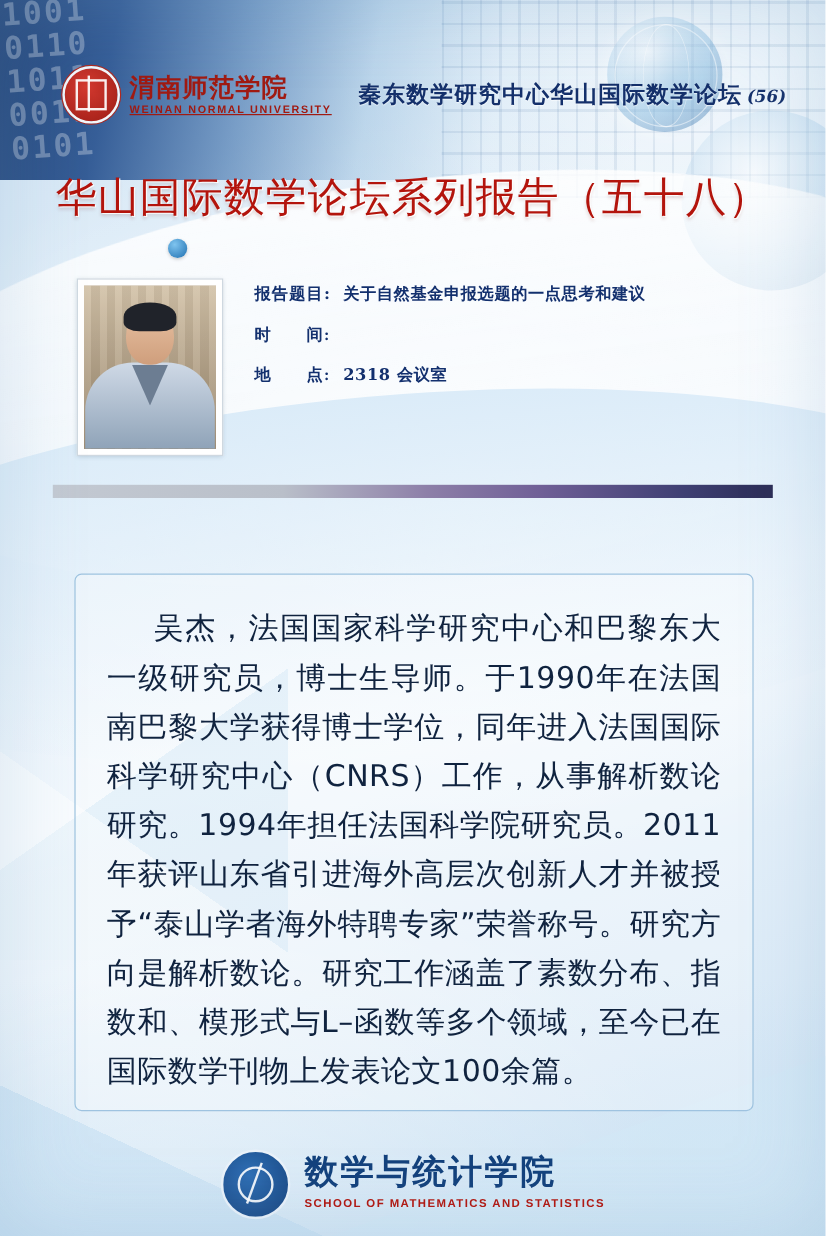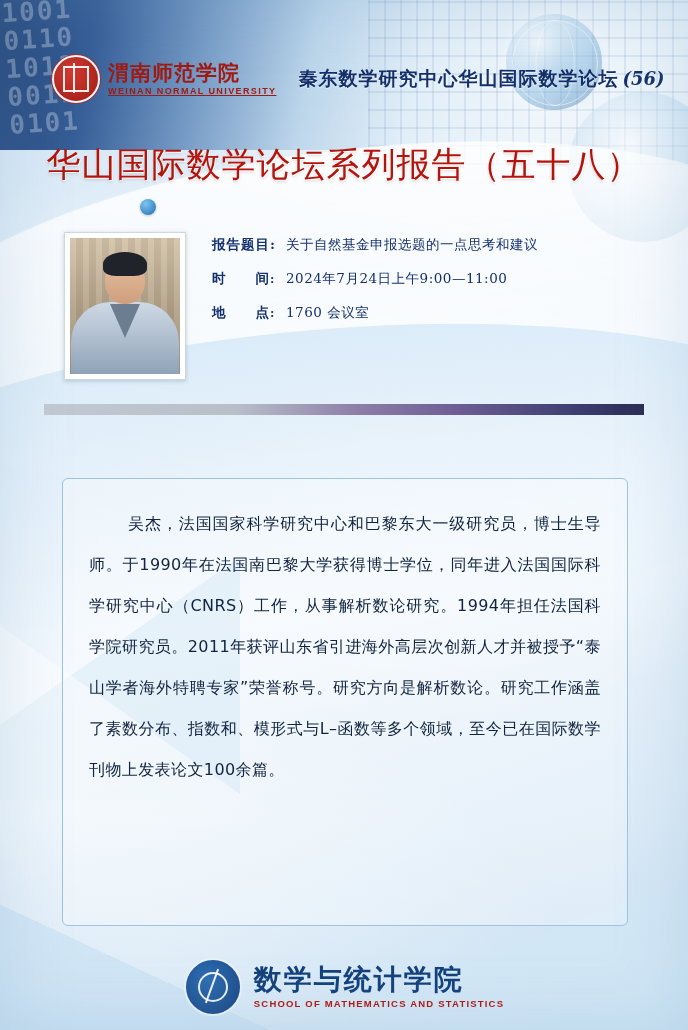--- a/index.html
+++ b/index.html
@@ -197,21 +197,21 @@
   .center-line .cn {
     font-family: Liberation Serif, serif;
     font-size: 19px;
     font-weight: bold;
     letter-spacing: 1px;
     white-space: nowrap;
     text-shadow: 0 1px 1px rgba(255,255,255,0.7);
   }
   .center-line .num {
     font-family: "DejaVu Serif", "Liberation Serif", serif;
-    font-size: 18px;
+    font-size: 14px;
     font-style: italic;
     font-weight: bold;
   }
 
   
   .main-title {
     position: absolute;
     left: 0; top: 142px;
     width: 688px;
     text-align: center;
@@ -320,21 +320,21 @@
     letter-spacing: 1px;
   }
   .info-label.spread {
     display: flex;
     justify-content: space-between;
     padding-right: 6px;
     box-sizing: border-box;
     font-family: Liberation Serif, serif;
   }
   .info-value {
-    font-weight: normal;
+    font-weight: bold;
   }
 
   
   .divider {
     position: absolute;
     left: 44px; top: 404px;
     width: 600px; height: 11px;
     background: linear-gradient(90deg, #c3c9d2 0%, #b9bfc9 32%, #8d7fa8 52%, #6f5f96 68%, #3e3f72 88%, #2b2c55 100%);
   }
 
@@ -355,21 +355,21 @@
     width: 566px;
     height: 448px;
     box-sizing: border-box;
     border: 1px solid #9fc3e0;
     border-radius: 6px;
     background: rgba(255,255,255,0.30);
     padding: 24px 26px;
   }
   .bio-text {
     font-family: "DejaVu Sans", sans-serif;
-    font-size: 16px;
+    font-size: 25px;
     line-height: 41px;
     color: #10233f;
     text-indent: 39px;
     text-align: justify;
     letter-spacing: 0.4px;
   }
 
   
   .footer {
     position: absolute;
@@ -403,21 +403,21 @@
     width: 2px; height: 36px;
     background: rgba(255,255,255,0.9);
     transform: rotate(20deg);
   }
   .school-names {
     display: flex;
     flex-direction: column;
     line-height: 1.1;
   }
   .school-cn {
-    font-family: Liberation Sans, sans-serif;
+    font-family: Liberation Mono, monospace;
     font-size: 28px;
     font-weight: bold;
     color: #13417c;
     letter-spacing: 2px;
     white-space: nowrap;
   }
   .school-en {
     font-size: 9.5px;
     font-weight: bold;
     color: #b3140c;
@@ -468,25 +468,24 @@
         <div class="hair"></div>
       </div>
     </div>
     <div class="info-list">
       <div class="info-row">
         <span class="info-label">报告题目:</span>
         <span class="info-value">关于自然基金申报选题的一点思考和建议</span>
       </div>
       <div class="info-row">
         <span class="info-label spread">时　　间:</span>
-        <span class="info-value">2024年7月24日上午9:00—11:00</span>
       </div>
       <div class="info-row">
         <span class="info-label spread">地　　点:</span>
-        <span class="info-value">1760 会议室</span>
+        <span class="info-value">2318 会议室</span>
       </div>
     </div>
   </div>
 
   <div class="divider"></div>
 
   <div class="bio-box">
     <div class="bio-text">吴杰，法国国家科学研究中心和巴黎东大一级研究员，博士生导师。于1990年在法国南巴黎大学获得博士学位，同年进入法国国际科学研究中心（CNRS）工作，从事解析数论研究。1994年担任法国科学院研究员。2011年获评山东省引进海外高层次创新人才并被授予“泰山学者海外特聘专家”荣誉称号。研究方向是解析数论。研究工作涵盖了素数分布、指数和、模形式与L–函数等多个领域，至今已在国际数学刊物上发表论文100余篇。</div>
   </div>
 

